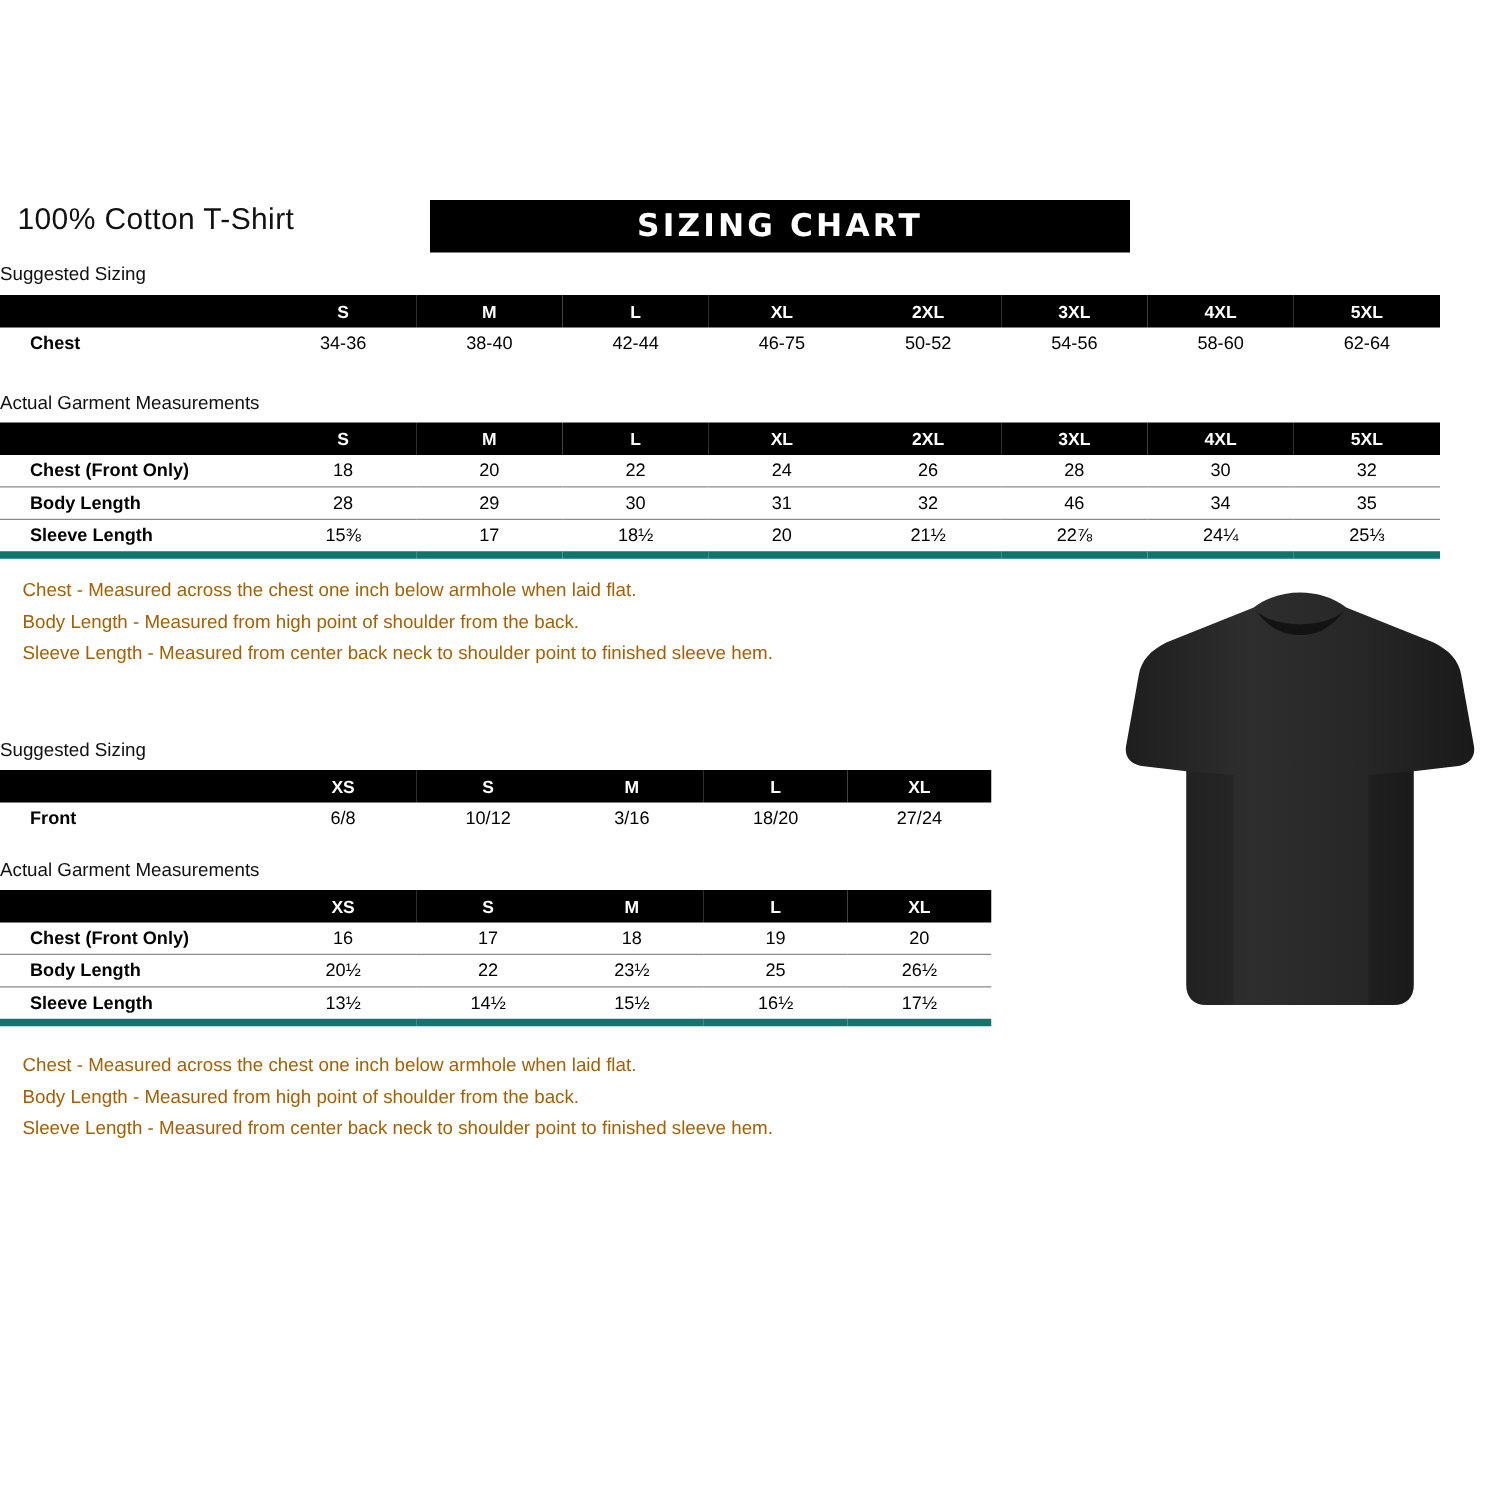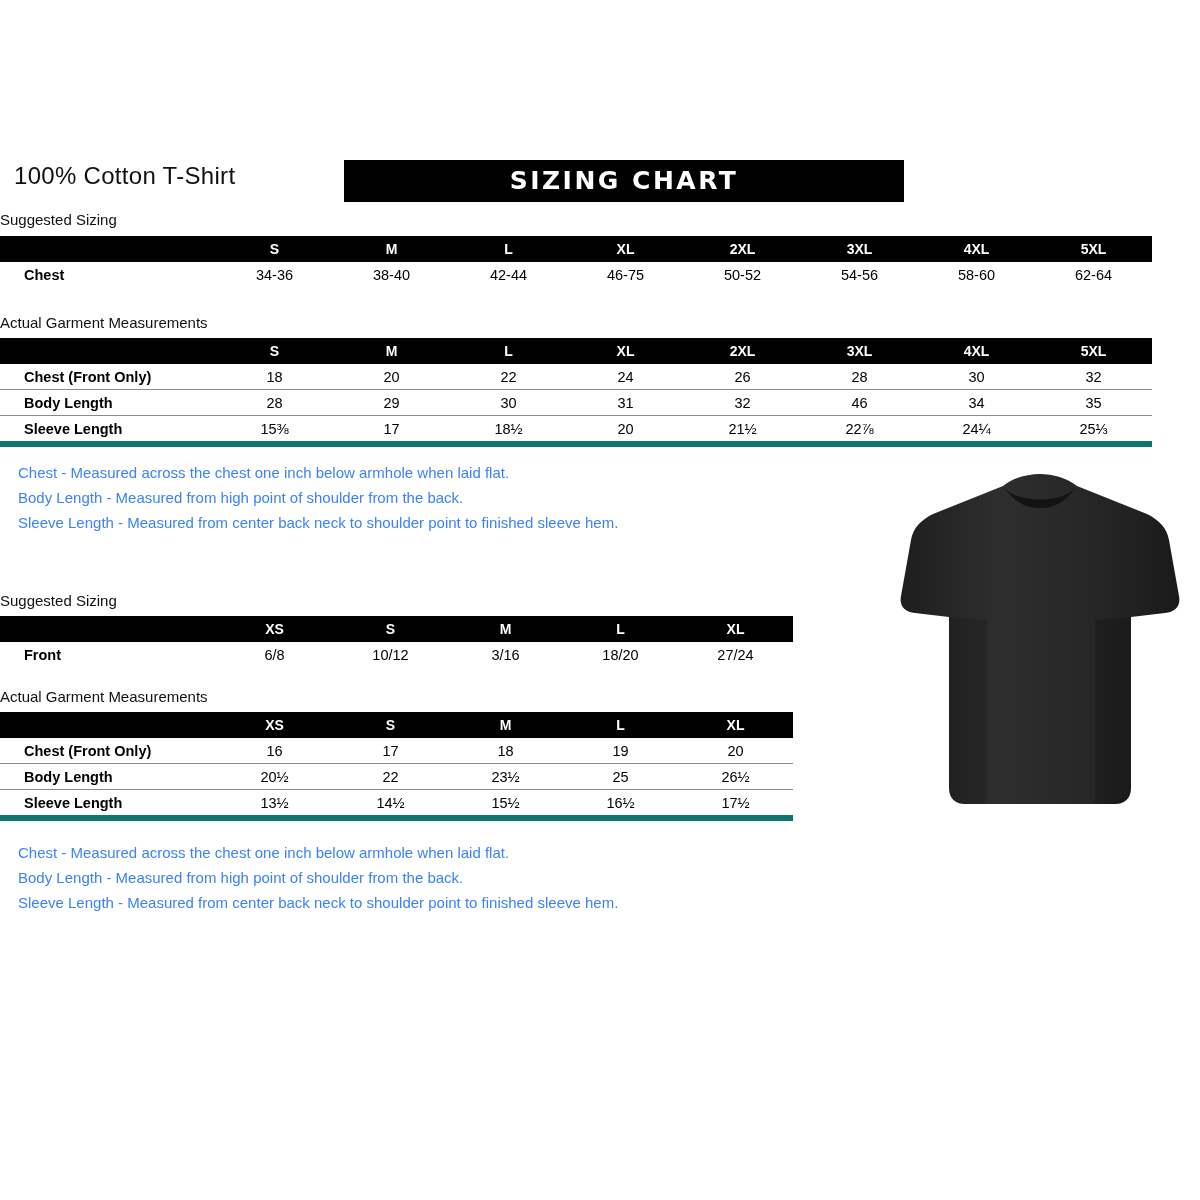--- a/index.html
+++ b/index.html
@@ -125,21 +125,21 @@
   #youth-garment {
     left: 0px;
     top: 712px;
     width: 793px;
   }
 
   .notes {
     position: absolute;
     font-size: 15px;
     line-height: 25px;
-    color: #3b82f6;
+    color: #a16207;
   }
   .notes div { white-space: nowrap; }
 
   .section-title {
     position: absolute;
     font-size: 23px;
     color: #111;
     letter-spacing: 0.2px;
   }
 

